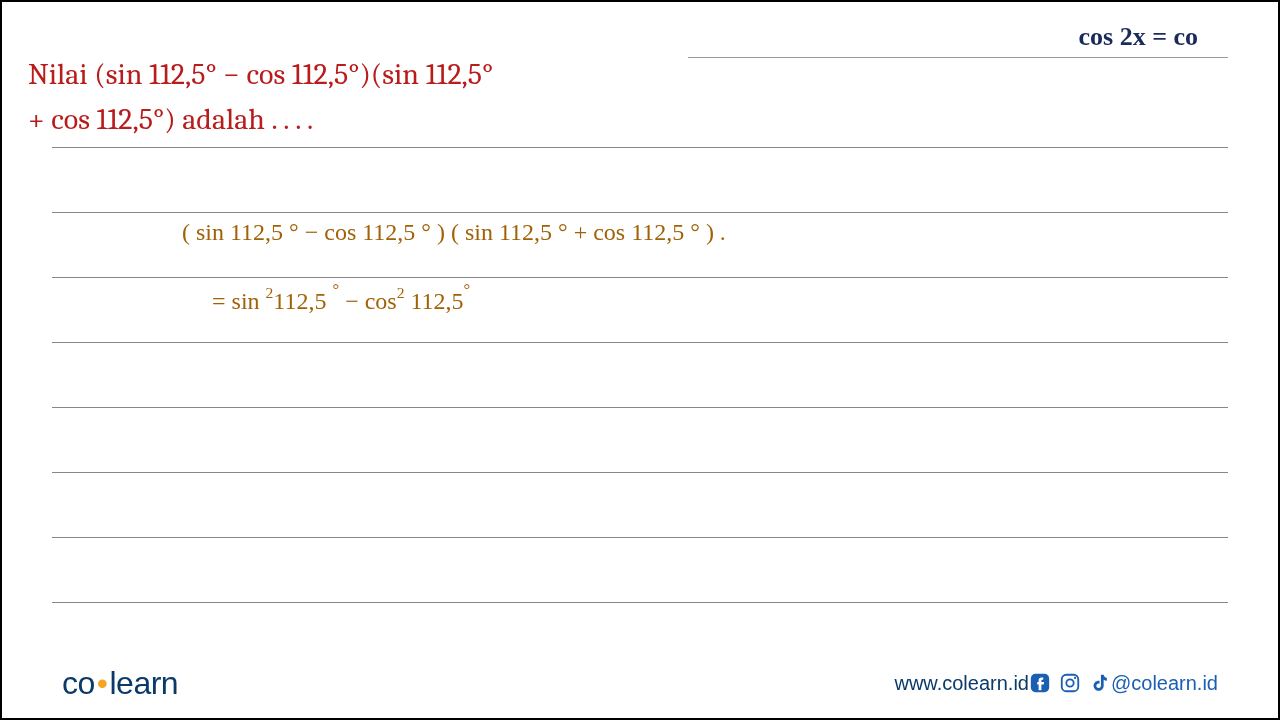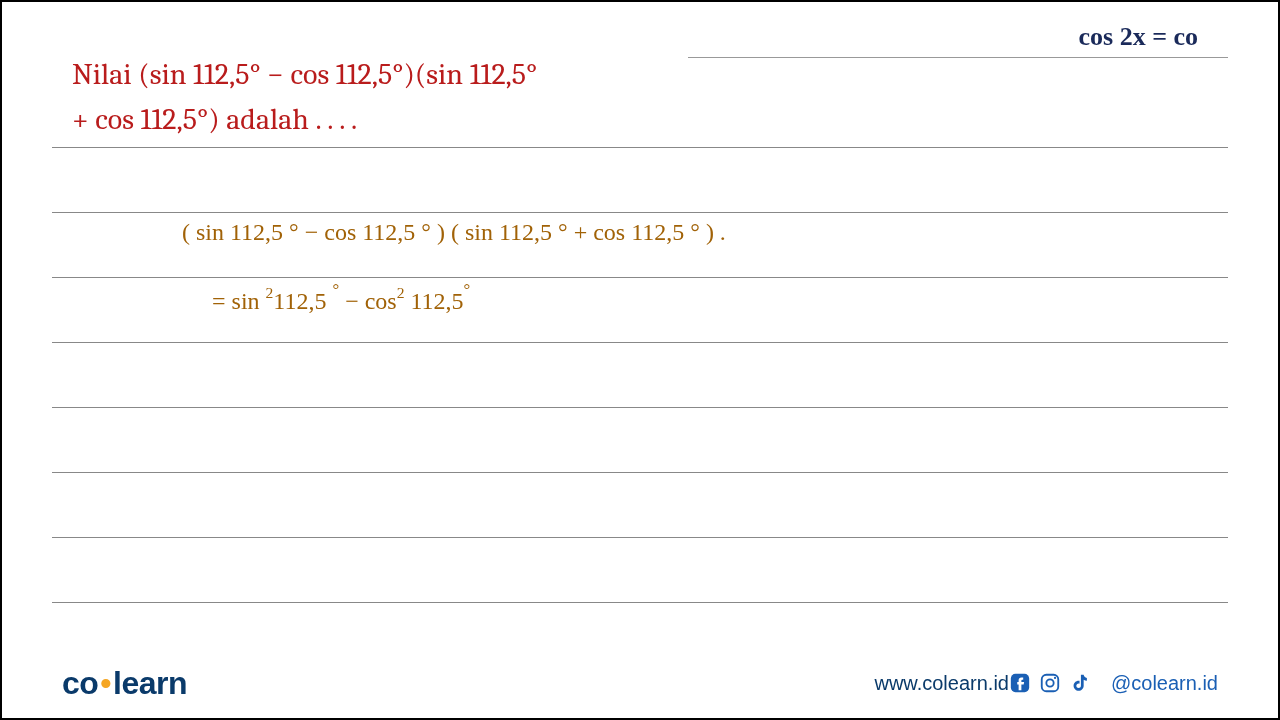--- a/index.html
+++ b/index.html
@@ -10,21 +10,21 @@
     body {
       width: 1280px;
       height: 720px;
       background: #fff;
       font-family: 'Segoe UI', 'Cambria', Georgia, serif;
       position: relative;
       overflow: hidden;
       border: 2px solid #000;
     }
     .content {
-      padding: 50px 50px 0 70px;
+      padding: 50px 50px 0 26px;
       position: relative;
       height: 640px;
     }
     .problem-text {
       font-family: 'Cambria', Georgia, serif;
       font-size: 30px;
       color: #b91c1c;
       line-height: 1.5;
       max-width: 720px;
     }
@@ -91,21 +91,21 @@
       right: 0;
       height: 70px;
       display: flex;
       align-items: center;
       justify-content: space-between;
       padding: 0 60px;
     }
     .logo {
       font-family: 'Arial', sans-serif;
       font-size: 32px;
-      font-weight: 700;
+      font-weight: 400;
       color: #0a3a6a;
       letter-spacing: -0.5px;
     }
     .logo .dot {
       color: #f5a623;
       font-size: 32px;
       padding: 0 2px;
     }
     .footer-right {
       display: flex;
@@ -127,21 +127,20 @@
       justify-content: center;
     }
     .icon svg {
       width: 100%;
       height: 100%;
       fill: #1a5fb4;
     }
     .handle {
       color: #1a5fb4;
       font-weight: 500;
-      margin-left: 20px;
     }
     .website {
       color: #0a3a6a;
       font-weight: 400;
     }
   </style>
 </head>
 <body>
 
 <div class="content">

